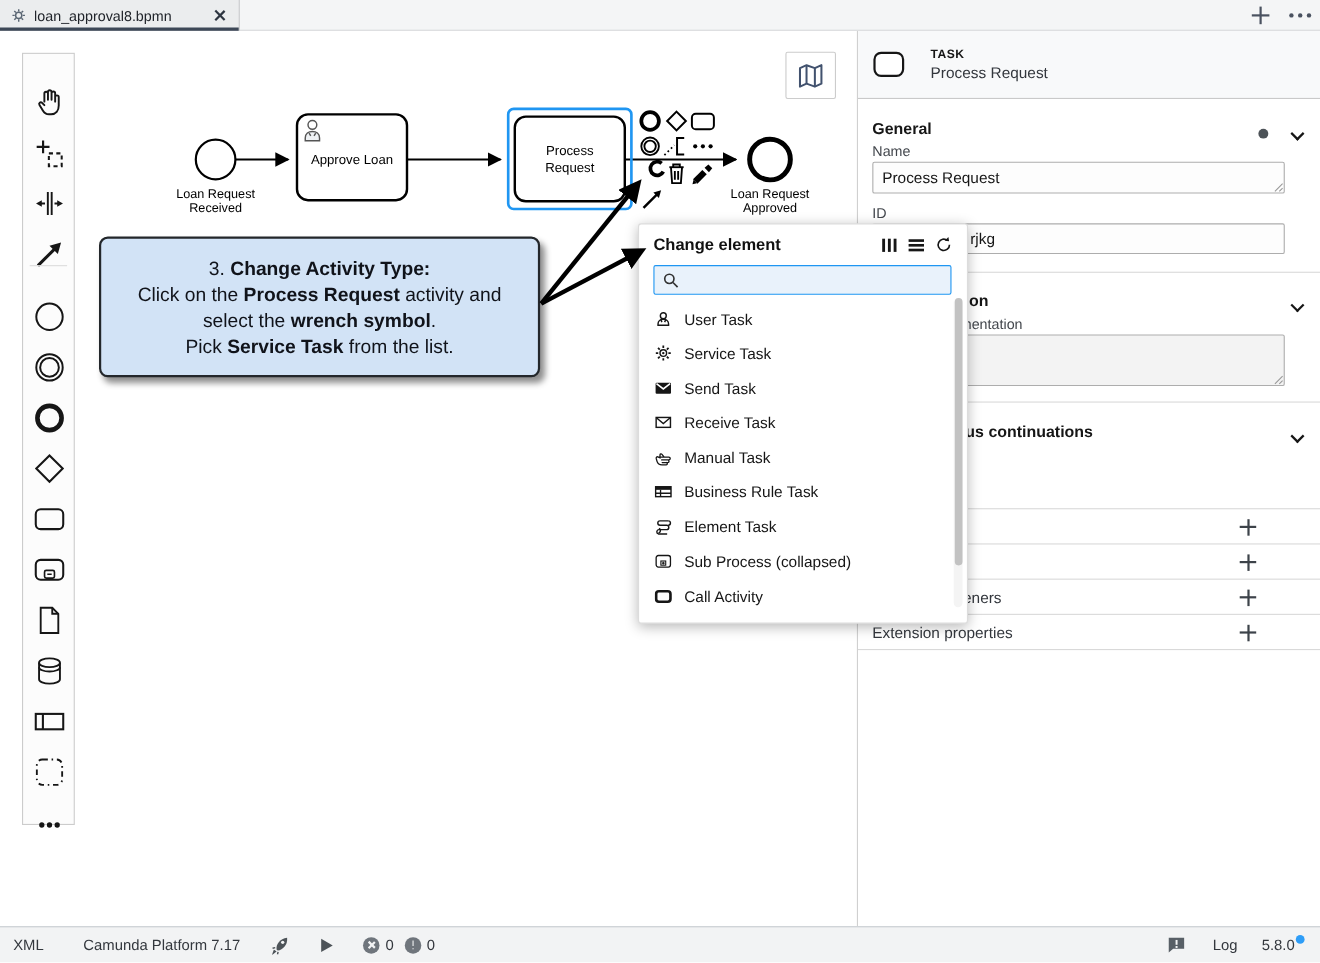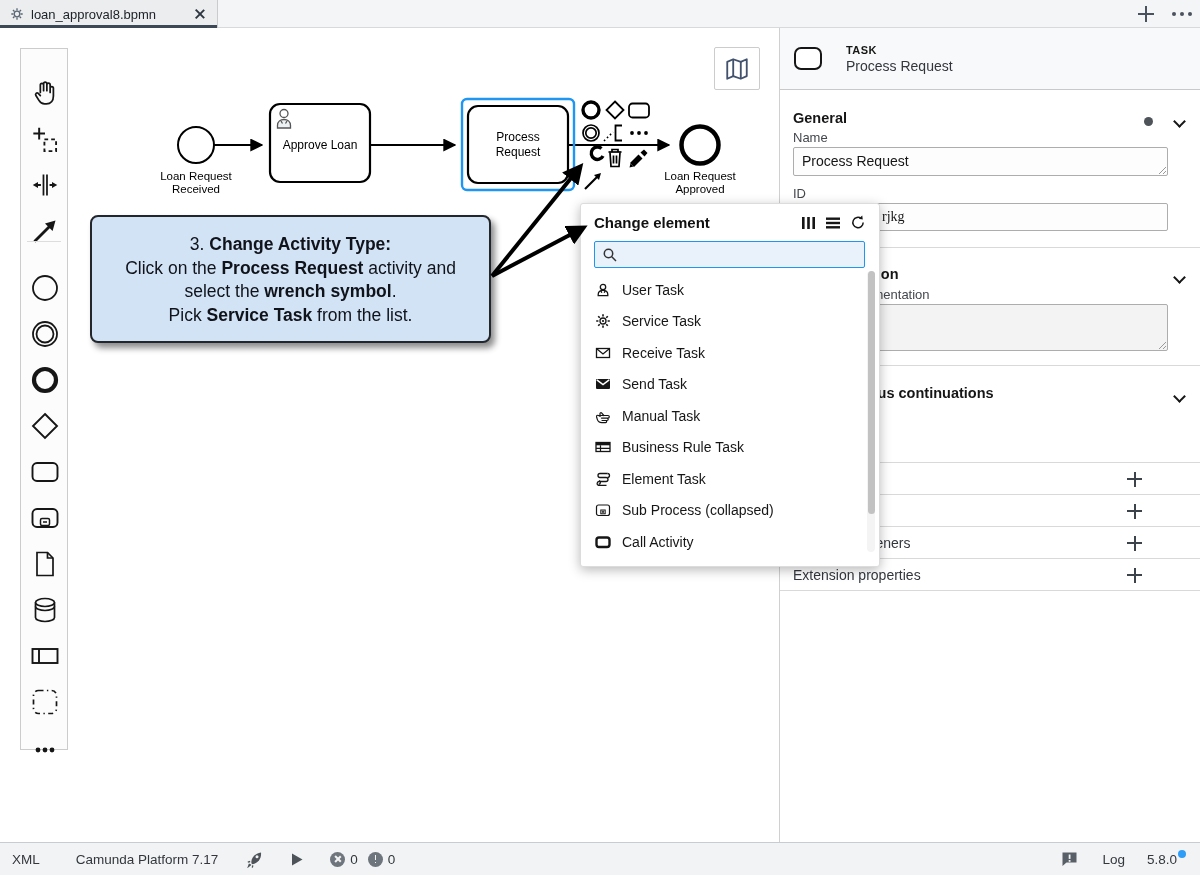--- a/index.html
+++ b/index.html
@@ -61,21 +61,21 @@
   .panel{position:absolute;left:780px;top:28px;width:420px;height:814px;background:#fff;z-index:10;font-size:14px;}
   .panel-head{position:absolute;left:0;top:0;width:420px;height:62px;background:#f8f9fa;border-bottom:1px solid #c9c9c9;display:flex;align-items:center;padding-left:14px;gap:24px;}
   .ph-icon{width:28px;height:23px;border:2.6px solid #161616;border-radius:7px;background:#fff;}
   .ph-type{font-size:11px;font-weight:bold;letter-spacing:0.4px;color:#161616;}
   .ph-name{font-size:14px;color:#33373d;margin-top:2px;}
   .sect{position:absolute;left:0;width:420px;display:flex;align-items:flex-end;padding:0 16px 0 13px;}
   .sect-title{font-weight:bold;font-size:14.5px;color:#161616;flex:1;}
   .dot{width:9px;height:9px;border-radius:50%;background:#4d5358;margin-right:22px;}
   .chev{width:9px;height:9px;border-right:2px solid #161616;border-bottom:2px solid #161616;transform:rotate(45deg);margin-top:-4px;}
   .flabel{position:absolute;left:13px;font-size:13px;color:#43474d;}
-  .field{position:absolute;left:13px;width:375px;border:1px solid #adadad;border-radius:2px;background:#fdfdfd;font-size:14px;color:#161616;font-family:Liberation Serif, serif;}
+  .field{position:absolute;left:13px;width:375px;border:1px solid #adadad;border-radius:2px;background:#fdfdfd;font-size:14px;color:#161616;}
   textarea.field{resize:none;overflow:hidden;padding:4px 8px;font-family:"Liberation Sans",sans-serif;line-height:19px;}
   .rsz{position:absolute;pointer-events:none;}
   .hr{position:absolute;left:0;width:420px;height:1px;background:#d9d9d9;}
   .prow{position:absolute;left:0;width:420px;height:32px;display:flex;align-items:center;padding:0 0 0 13px;}
   .prow-label{font-size:14px;color:#33373d;flex:1;}
   .plus{position:relative;width:15px;height:15px;margin-right:58px;cursor:pointer;}
   .plus::before,.plus::after{content:"";position:absolute;background:#3d434a;}
   .plus::before{left:6.5px;top:0;width:2px;height:15px;}
   .plus::after{left:0;top:6.5px;width:15px;height:2px;}
   .id-visible{position:absolute;left:88px;top:5px;font-size:14px;color:#161616;}
@@ -344,34 +344,34 @@
             <g stroke="#161616" stroke-width="1.6">
                 <path d="M8 1.2 v2.2 M8 12.6 v2.2 M1.2 8 h2.2 M12.6 8 h2.2 M3.2 3.2 l1.6 1.6 M11.2 11.2 l1.6 1.6 M12.8 3.2 l-1.6 1.6 M4.8 11.2 l-1.6 1.6"></path>
               </g>
           </svg>
         </span>
         <span class="pm-label">Service Task</span>
       </div>
       <div class="pm-item">
         <span class="pm-icon">
           <svg width="16" height="16" viewBox="0 0 16 16">
+            <rect x="1" y="3" width="14" height="10" rx="1" fill="#161616"></rect>
+            <path d="M1.8 3.8 L8 8.6 L14.2 3.8" fill="none" stroke="#fff" stroke-width="1.5"></path>
+          </svg>
+        </span>
+        <span class="pm-label">Send Task</span>
+      </div>
+      <div class="pm-item">
+        <span class="pm-icon">
+          <svg width="16" height="16" viewBox="0 0 16 16">
             <rect x="1.5" y="3.5" width="13" height="9" fill="none" stroke="#161616" stroke-width="1.3"></rect>
             <path d="M2 4 L8 9 L14 4" fill="none" stroke="#161616" stroke-width="1.3"></path>
           </svg>
         </span>
         <span class="pm-label">Receive Task</span>
-      </div>
-      <div class="pm-item">
-        <span class="pm-icon">
-          <svg width="16" height="16" viewBox="0 0 16 16">
-            <rect x="1" y="3" width="14" height="10" rx="1" fill="#161616"></rect>
-            <path d="M1.8 3.8 L8 8.6 L14.2 3.8" fill="none" stroke="#fff" stroke-width="1.5"></path>
-          </svg>
-        </span>
-        <span class="pm-label">Send Task</span>
       </div>
       <div class="pm-item">
         <span class="pm-icon">
           <svg width="16" height="16" viewBox="0 0 16 16" fill="none" stroke="#161616" stroke-width="1.2" stroke-linecap="round">
             <path d="M3.5 7.5 H13 a1.3 1.3 0 0 1 0 2.6 H6.5 M12 10.1 a1.2 1.2 0 0 1 0 2.4 H7 M11 12.5 a1.1 1.1 0 0 1 -.3 2.1 H6.8 c-2.4 0-3.9-1.2-4.5-3.2 L1.6 9 c-.3-1.3.6-2.2 1.9-1.5 L5 8.2 V5.6 c0-.9 1.1-1.3 1.8-.5 l2 2.4"></path>
           </svg>
         </span>
         <span class="pm-label">Manual Task</span>
       </div>
       <div class="pm-item">

